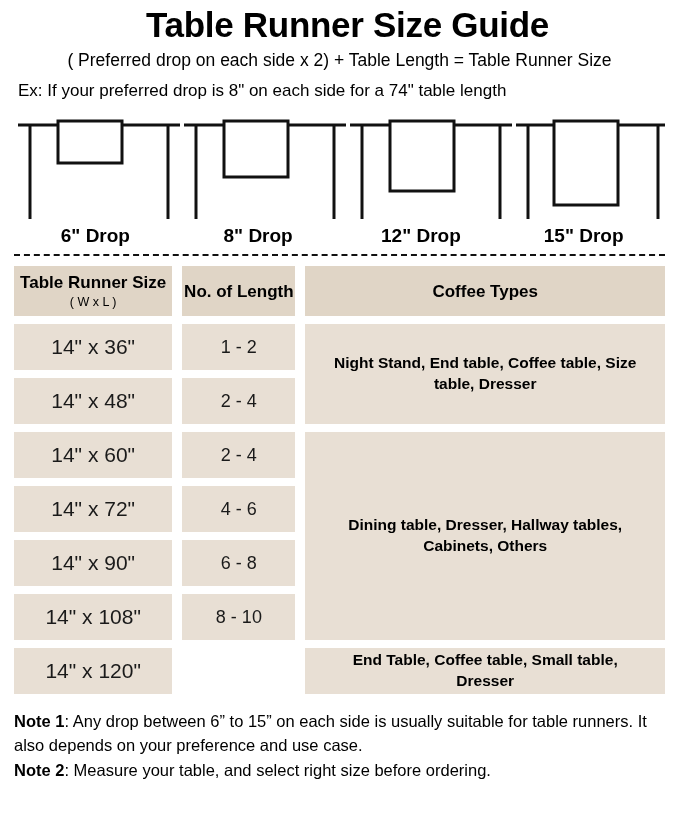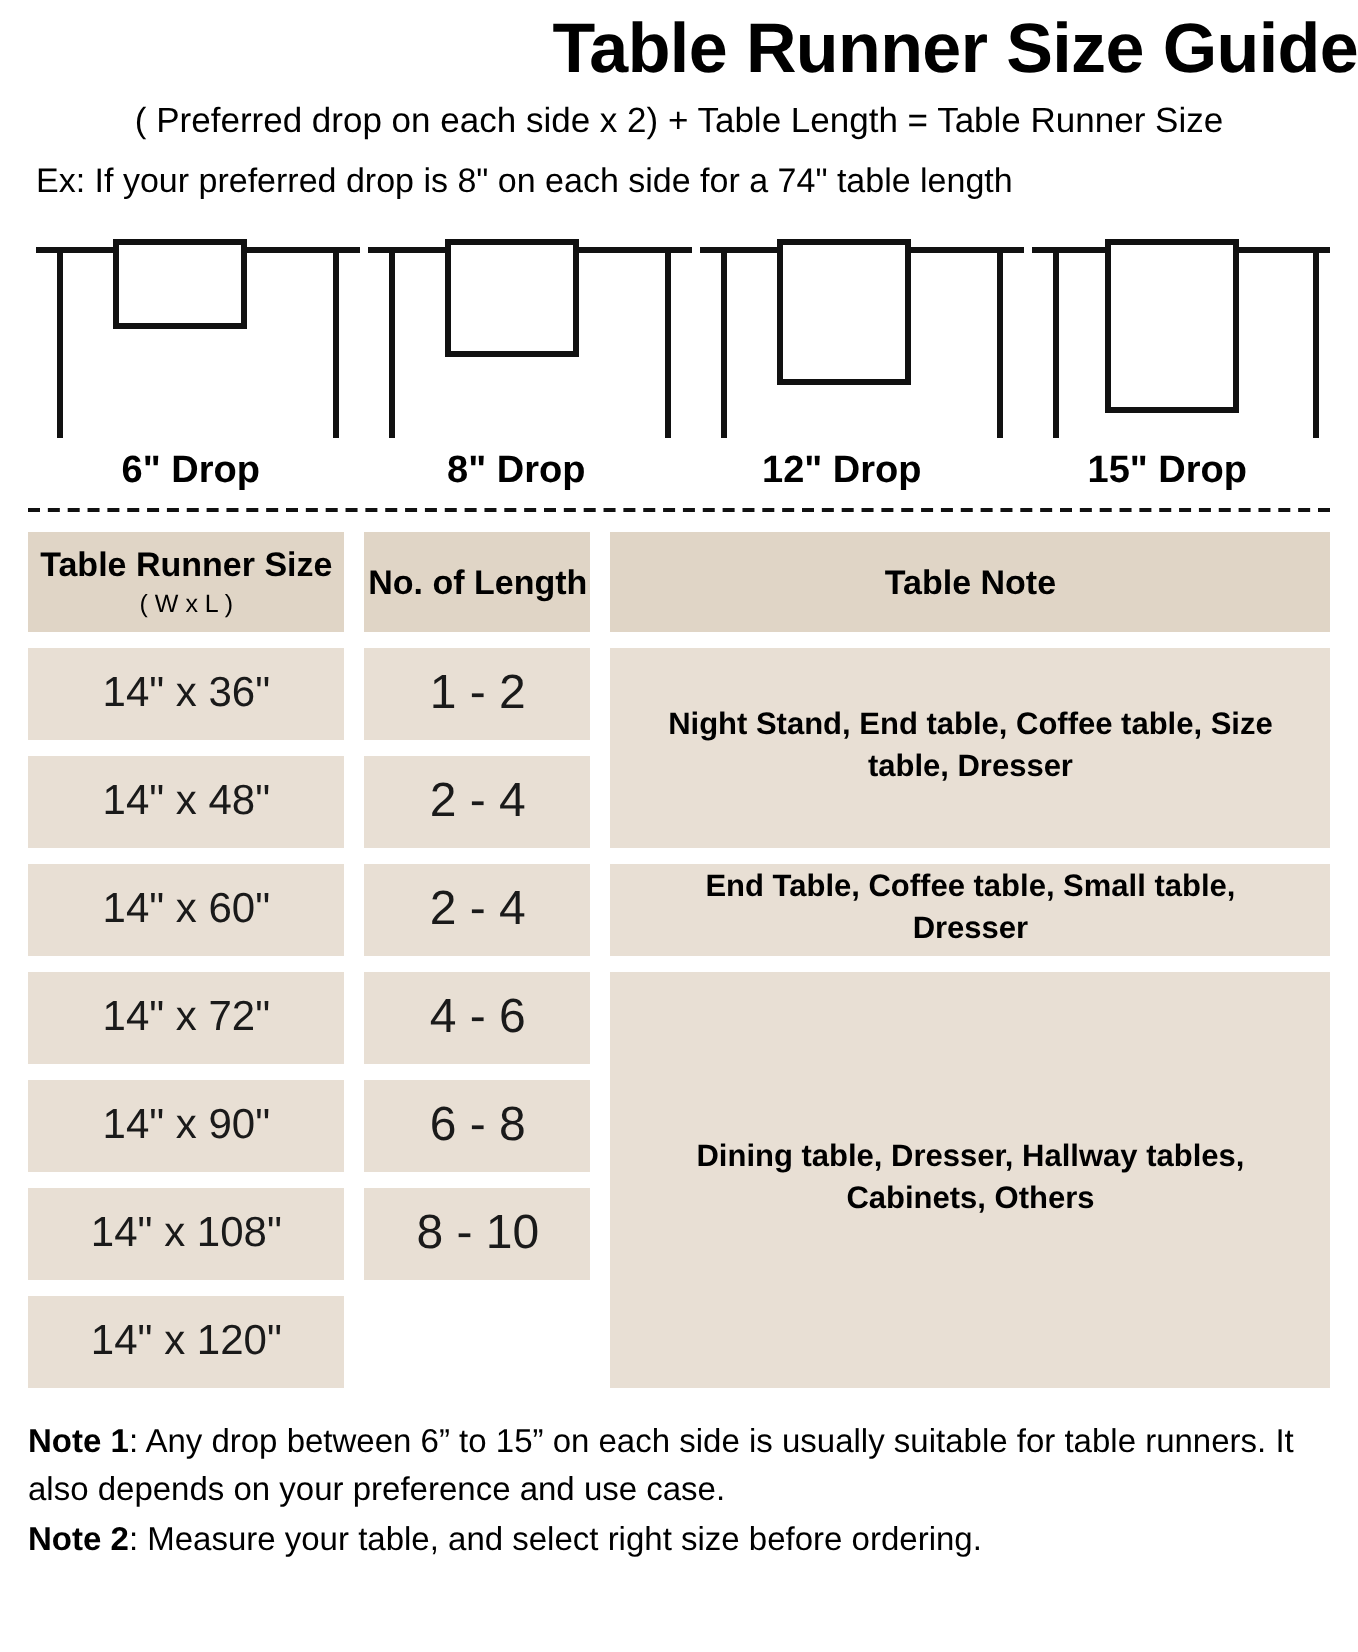--- a/index.html
+++ b/index.html
@@ -13,21 +13,21 @@
   }
   .page {
     position: relative;
     width: 679px;
     height: 826px;
     padding: 0;
   }
 
   
   .title {
-    text-align: right;
+    text-align: center;
     font-size: 35px;
     font-weight: bold;
     letter-spacing: -0.3px;
     margin-top: 6px;
     line-height: 1.08;
     padding-left: 16px;
   }
   .formula {
     text-align: center;
     font-size: 17.5px;
@@ -92,21 +92,21 @@
   .head .sub {
     font-size: 12.5px;
     font-weight: normal;
     margin-top: 2px;
   }
   .rowcell {
     height: 46px;
     font-size: 21px;
     color: #1a1a1a;
   }
-  .seatcell { font-size: 24px; }
+  .seatcell { font-size: 18px; }
 
   .typecell {
     background: #e8dfd4;
     font-size: 15.5px;
     font-weight: bold;
     line-height: 1.35;
     padding: 6px 18px;
     display: flex;
     align-items: center;
     justify-content: center;
@@ -194,25 +194,25 @@
       <div class="cell rowcell seatcell">1 - 2</div>
       <div class="cell rowcell seatcell">2 - 4</div>
       <div class="cell rowcell seatcell">2 - 4</div>
       <div class="cell rowcell seatcell">4 - 6</div>
       <div class="cell rowcell seatcell">6 - 8</div>
       <div class="cell rowcell seatcell">8 - 10</div>
     </div>
 
     <div class="col-types">
       <div class="cell head">
-        <span>Table Note</span>
+        <span>Coffee Types</span>
       </div>
       <div class="typecell t1">Night Stand, End table, Coffee table, Size table, Dresser</div>
+      <div class="typecell t3">Dining table, Dresser, Hallway tables, Cabinets, Others</div>
       <div class="typecell t2">End Table, Coffee table, Small table, Dresser</div>
-      <div class="typecell t3">Dining table, Dresser, Hallway tables, Cabinets, Others</div>
     </div>
 
   </div>
 
   <div class="notes">
     <p>
       <b>Note 1</b><span>: Any drop between 6” to 15” on each side is usually suitable for table runners. It also depends on your preference and use case.</span>
     </p>
     <p>
       <b>Note 2</b><span>: Measure your table, and select right size before ordering.</span>

